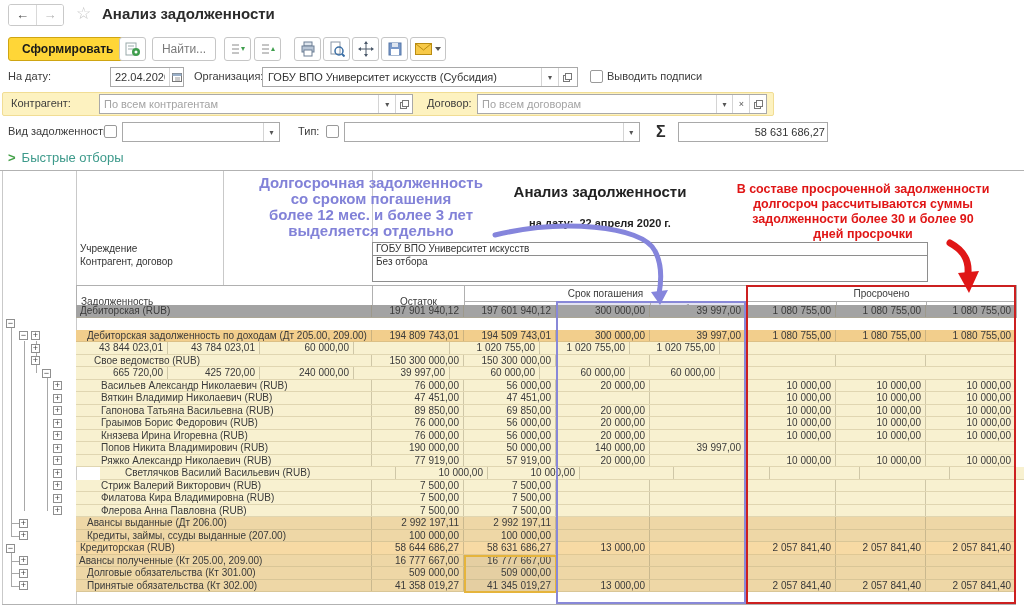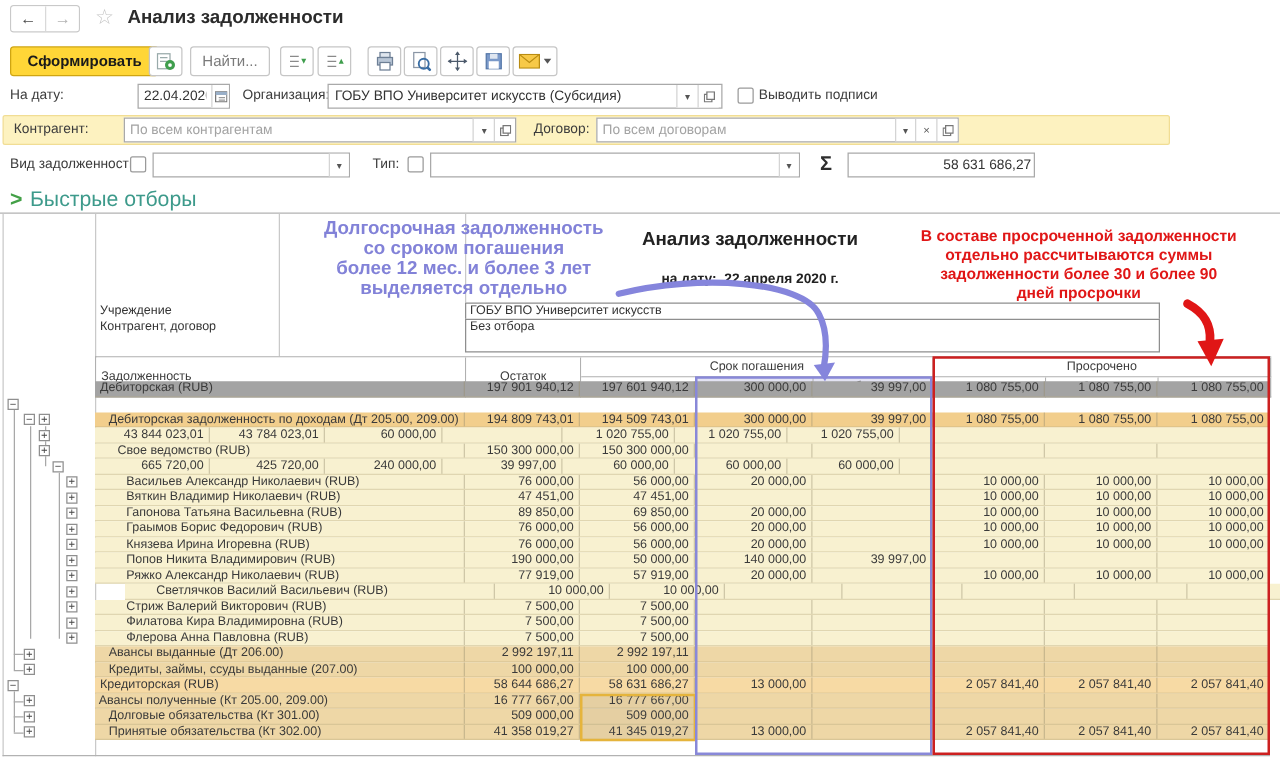--- a/index.html
+++ b/index.html
@@ -26,24 +26,24 @@
   
   .flabel{font-size:11px;color:#3c3c3c;}
   .field{display:inline-flex;border:1px solid #a9a9a9;background:#fff;height:20px;box-sizing:border-box;align-items:stretch;}
   .field input{border:none;outline:none;font-size:11px;font-family:inherit;padding:0 4px;background:transparent;color:#333;}
   .field input::placeholder{color:#a3a3a3;}
   .cbtn{width:16px;border-left:1px solid #d4d4d4;background:#fff;display:flex;align-items:center;justify-content:center;
     font-size:8px;color:#555;cursor:pointer;}
   .combo-val{font-size:11px;color:#333;line-height:18px;padding:0 5px;white-space:nowrap;overflow:hidden;}
   .checkbox{display:inline-block;width:11px;height:11px;border:1px solid #9a9a9a;border-radius:2px;background:#fff;cursor:pointer;}
   #row-date{position:absolute;left:0;top:66px;width:1024px;height:22px;}
-  #row-counterparty{position:absolute;left:2px;top:92px;width:934px;height:24px;background:#fdf2c0;
+  #row-counterparty{position:absolute;left:2px;top:92px;width:772px;height:24px;background:#fdf2c0;
     border:1px solid #f1dd94;border-radius:2px;box-sizing:border-box;}
   #row-kind{position:absolute;left:0;top:121px;width:1024px;height:22px;}
-  #quick{position:absolute;left:8px;top:150px;height:16px;font-size:17px;cursor:pointer;}
+  #quick{position:absolute;left:8px;top:150px;height:16px;font-size:13px;cursor:pointer;}
   #quick .chev{color:#43a047;font-weight:bold;margin-right:6px;}
   #quick .qlabel{color:#3d9a8b;}
   .sum-symbol{font-size:16px;font-weight:bold;color:#2d2d2d;}
   
   #report{position:absolute;left:0;top:170px;width:1024px;height:438px;background:#fff;border-top:1px solid #b2b2b2;}
   .vline{position:absolute;width:1px;background:#c9c9c9;}
   .ann{position:absolute;text-align:center;font-weight:bold;}
   .ann-purple{font-size:15px;line-height:16px;}
   .ann-red{font-size:12.5px;line-height:15px;}
   .rtitle{position:absolute;left:480px;top:12px;width:240px;text-align:center;font-size:15px;font-weight:bold;color:#222;}
@@ -235,21 +235,21 @@
     <div class="abs" style="left:2px;top:433px;width:1014px;height:1px;background:#b2b2b2"></div>
 
     <div class="ann ann-purple" id="ann-purple" style="left: 240px; top: 4px; width: 262px; color: rgb(130, 130, 216);">
         <div>Долгосрочная задолженность</div>
         <div>со сроком погашения</div>
         <div>более 12 мес. и более 3 лет</div>
         <div>выделяется отдельно</div>
       </div>
     <div class="ann ann-red" id="ann-red" style="left: 712px; top: 11px; width: 302px; color: rgb(224, 22, 22);">
         <div>В составе просроченной задолженности</div>
-        <div>отдельно рассчитываются суммы</div>
+        <div>долгосроч рассчитываются суммы</div>
         <div>задолженности более 30 и более 90</div>
         <div>дней просрочки</div>
       </div>
 
     <div class="rtitle">Анализ задолженности</div>
     <div class="rdate">
       <span>на дату:</span>&nbsp;&nbsp;<span>22 апреля 2020 г.</span>
     </div>
 
     <div class="inforow" style="left:80px;top:72px">Учреждение</div>

